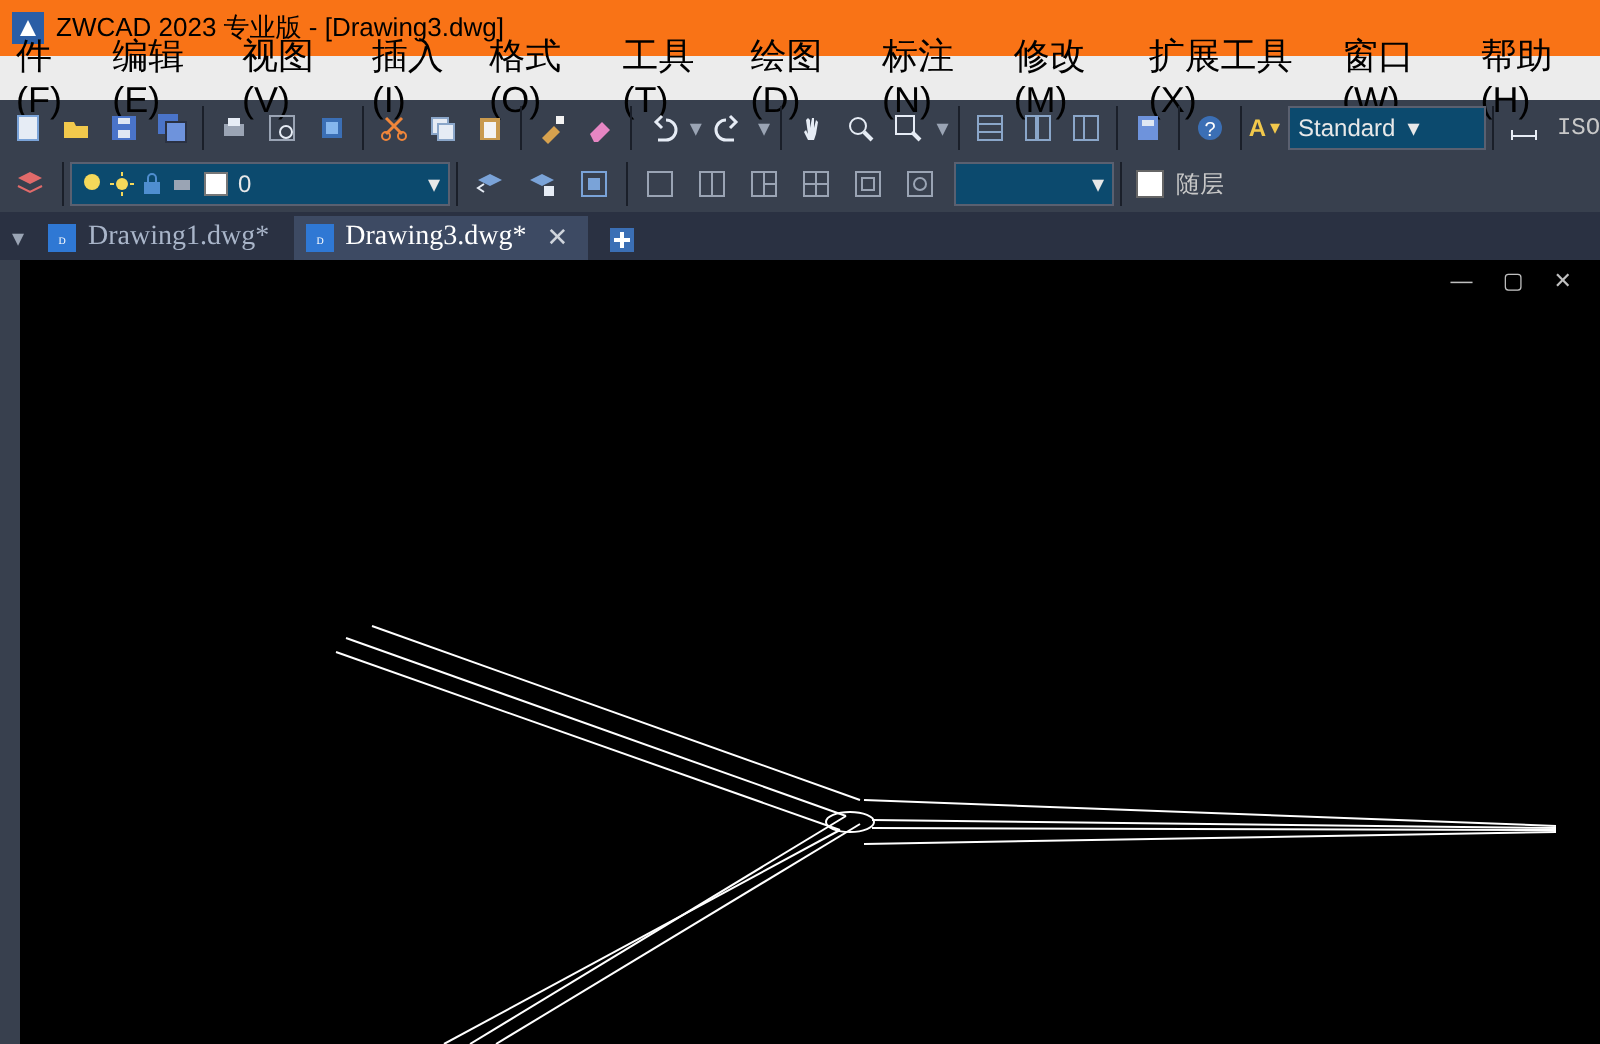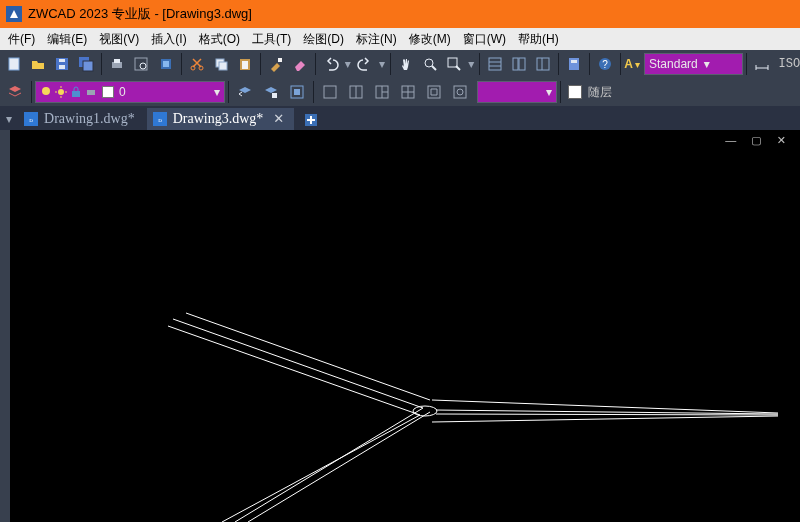--- a/index.html
+++ b/index.html
@@ -1,25 +1,25 @@
 <!DOCTYPE html>
 <html><head>
 <meta charset="utf-8">
 <style>
   html,body{margin:0;padding:0;width:800px;height:522px;background:#1e2430;font-family:"Microsoft YaHei","SimSun",Arial,sans-serif;font-size:12px;color:#c8c8c8;overflow:hidden;}
   .title-bar{height:28px;background:#f97316;color:#000;display:flex;align-items:center;padding-left:6px;font-size:13px;}
   .title-bar .logo{width:16px;height:16px;background:#2b5ea6;margin-right:6px;display:flex;align-items:center;justify-content:center;}
   .title-bar .logo svg{display:block;}
-  .menu-bar{height:22px;background:#ececec;color:#000;display:flex;align-items:center;padding-left:2px;font-size:12px;}
+  .menu-bar{height:22px;background:#ececec;color:#000;display:flex;align-items:center;padding-left:2px;font-size:18px;}
   .menu-bar .menu-item{padding:0 6px;line-height:22px;cursor:default;}
   .toolbar{height:28px;background:#38404e;display:flex;align-items:center;padding-left:2px;}
   .toolbar .sep{width:1px;height:22px;background:#1a1f29;margin:0 3px;}
   .tbtn{width:22px;height:22px;margin:0 1px;display:flex;align-items:center;justify-content:center;border:1px solid transparent;}
   .tbtn svg{display:block;}
-  .combo{height:20px;background:#a21caf;border:1px solid #5a6070;display:flex;align-items:center;color:#e8e8e8;font-size:12px;padding:0 4px;}
+  .combo{height:20px;background:#0c4a6e;border:1px solid #5a6070;display:flex;align-items:center;color:#e8e8e8;font-size:12px;padding:0 4px;}
   .combo .arrow{margin-left:6px;}
   .tabs{height:24px;background:#2a3142;display:flex;align-items:flex-end;padding-left:4px;}
   .tab{height:22px;display:flex;align-items:center;padding:0 10px 0 6px;margin-right:2px;background:#2a3142;color:#a9b5c9;font-family:Liberation Serif, serif;font-size:14px;}
   .tab.active{background:#3d4a63;color:#ffffff;text-align:center;}
   .tab .close{margin-left:10px;font-size:13px;color:#cfd4dc;}
   .tab .dwgico{width:14px;height:14px;background:#2f78d4;margin-right:6px;display:flex;align-items:center;justify-content:center;}
   .tab-plus{width:22px;height:20px;display:flex;align-items:center;justify-content:center;margin-left:4px;}
   .canvas-wrap{position:relative;background:#000000;height:calc(522px - 28px - 22px - 28px - 28px - 24px);}
   .win-ctrl{position:absolute;top:4px;right:8px;color:#c0c0c0;font-size:11px;letter-spacing:6px;}
   .canvas-wrap svg.drawing{position:absolute;left:0;top:0;}
@@ -41,20 +41,21 @@
 <div class="menu-bar">
   <div class="menu-item">件(F)</div>
   <div class="menu-item">编辑(E)</div>
   <div class="menu-item">视图(V)</div>
   <div class="menu-item">插入(I)</div>
   <div class="menu-item">格式(O)</div>
   <div class="menu-item">工具(T)</div>
   <div class="menu-item">绘图(D)</div>
   <div class="menu-item">标注(N)</div>
   <div class="menu-item">修改(M)</div>
+  <div class="menu-item">扩展工具(X)</div>
   <div class="menu-item">窗口(W)</div>
   <div class="menu-item">帮助(H)</div>
 </div>
 
 <div class="toolbar">
   <div class="tbtn">
       <svg width="16" height="16">
         <rect x="3" y="2" width="10" height="12" fill="#e6ecf5" stroke="#7aa3d8"></rect>
       </svg>
     </div>

